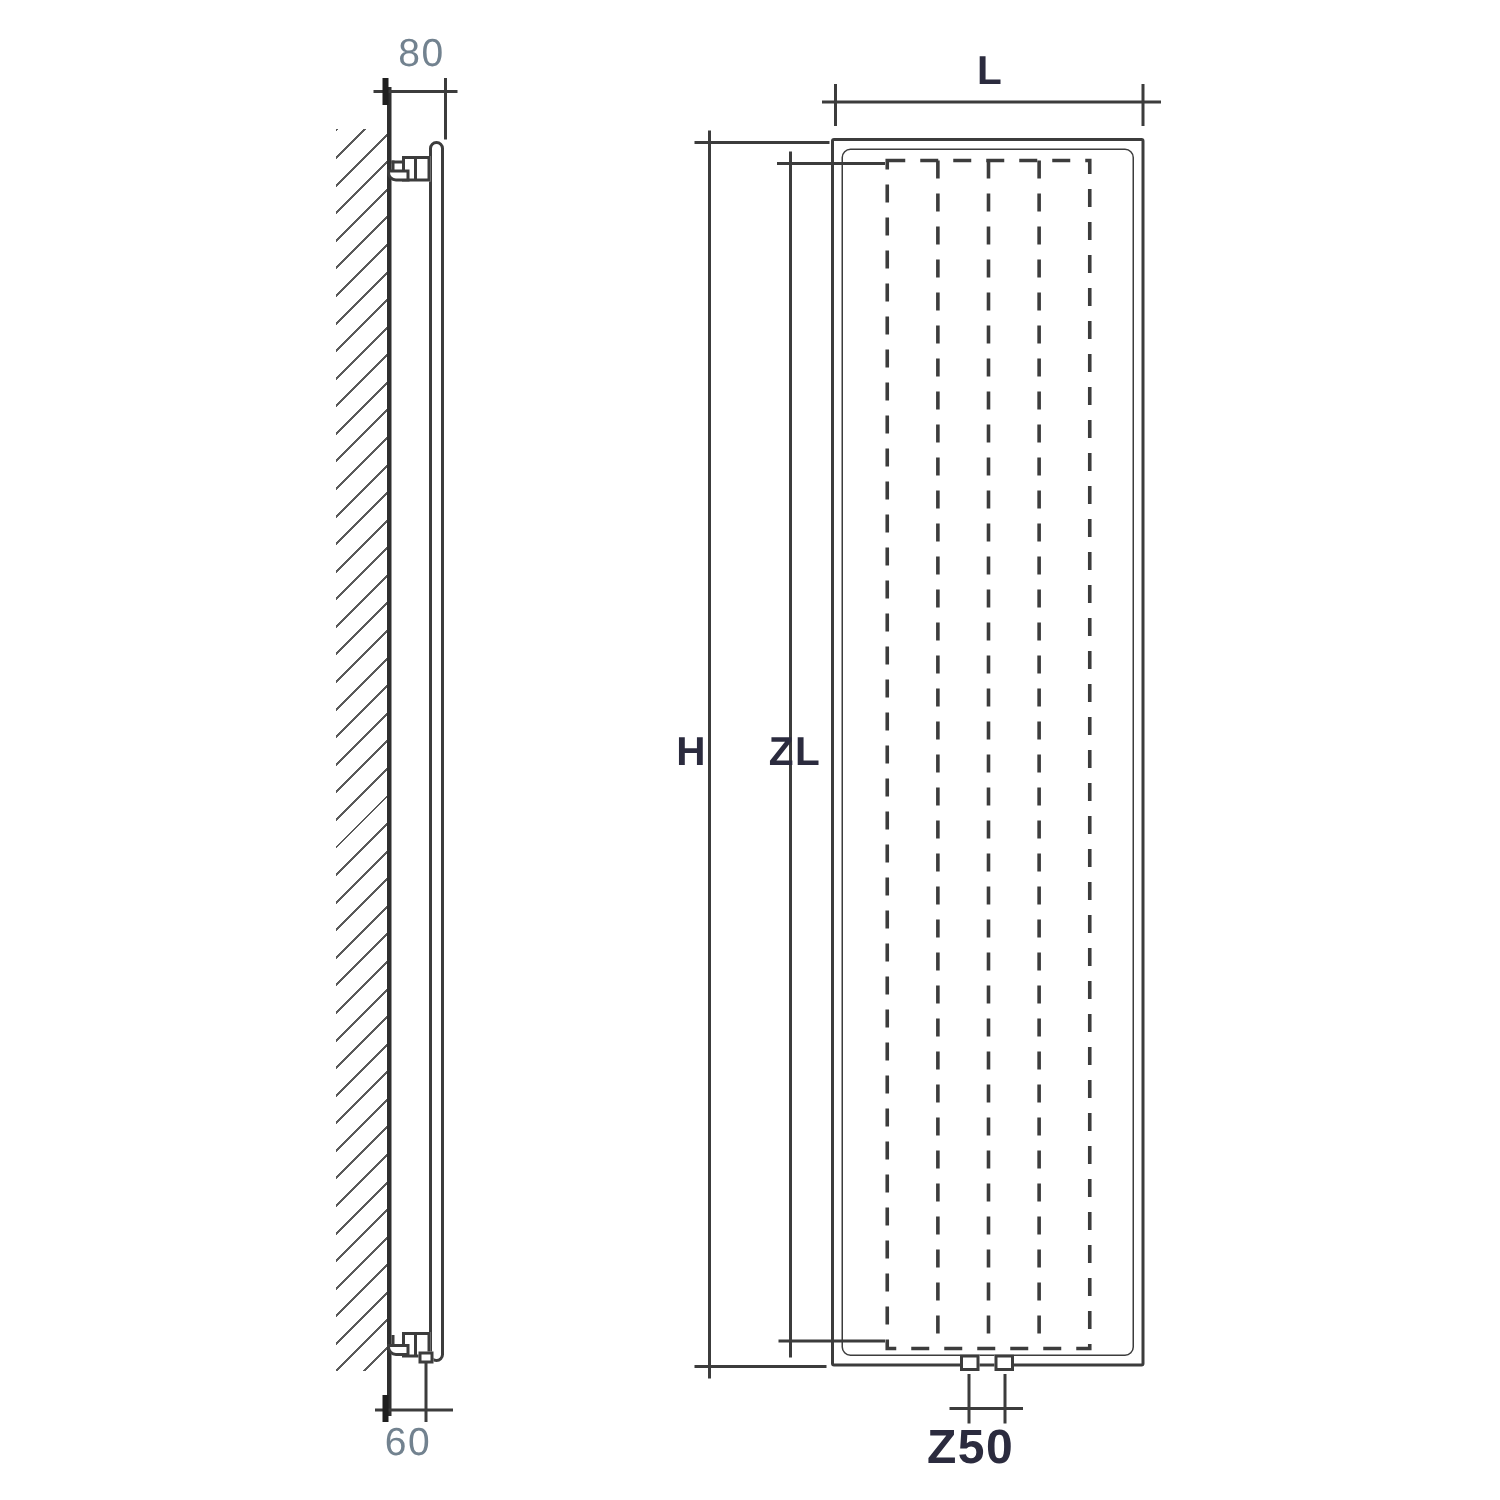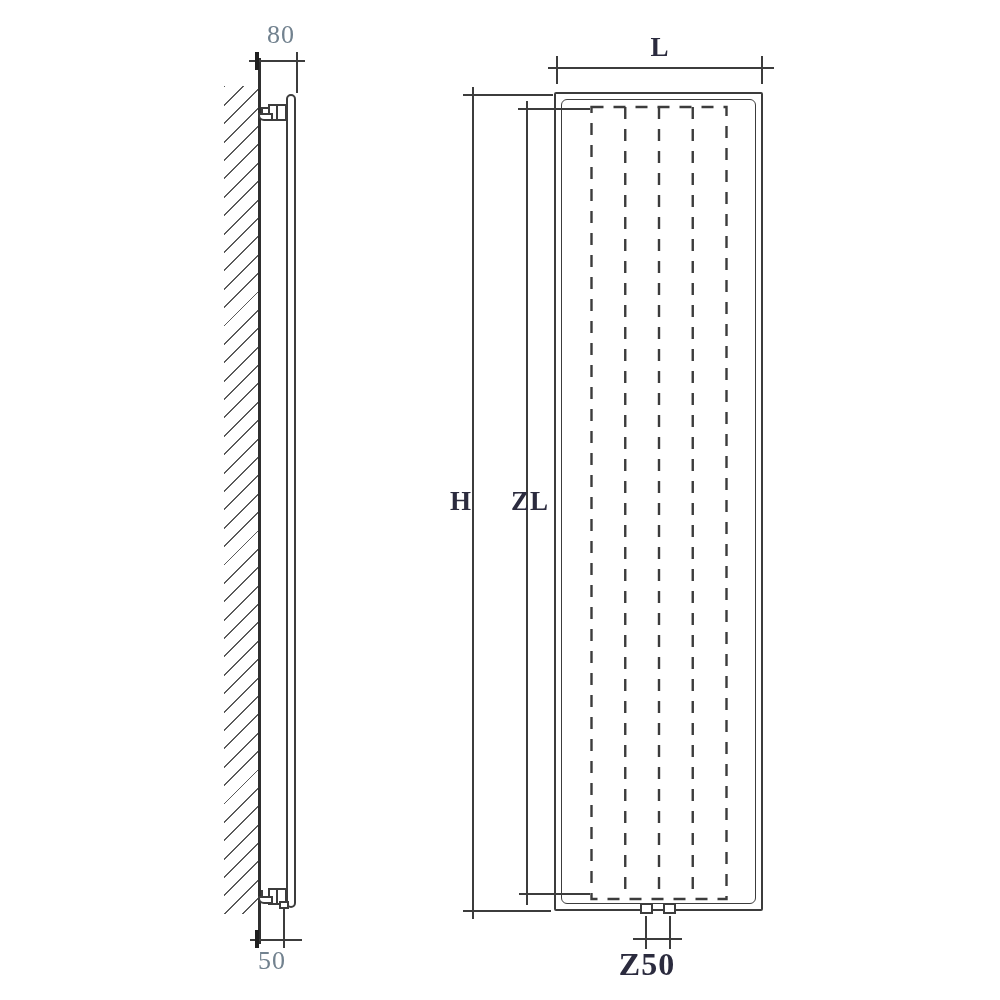--- a/index.html
+++ b/index.html
@@ -1,18 +1,18 @@
 <!DOCTYPE html>
 <html><head>
 <meta charset="utf-8">
 <style>
   html,body{margin:0;padding:0;background:#ffffff;}
   #canvas{
     position:relative;width:1000px;height:1000px;background:#ffffff;overflow:hidden;
-    font-family:Liberation Serif, serif;
+    font-family:Liberation Sans, sans-serif;
     border-radius:18px;
   }
   .ln{position:absolute;background:#3c3c3c;}
   .box{position:absolute;border:2px solid #3c3c3c;background:#ffffff;box-sizing:border-box;}
   .lbl{position:absolute;text-align:center;line-height:1;letter-spacing:1px;}
   .lbl.slate{color:#72828f;font-size:26px;font-weight:500;}
   .lbl.navy{color:#2b2b3e;font-size:27px;font-weight:700;}
   .hatch{
     position:absolute;left:224px;top:86px;width:35px;height:828px;
     background:repeating-linear-gradient(135deg,#5a5a5a 0 1.4px,transparent 1.4px 13px);
@@ -49,21 +49,21 @@
     <div class="box" style="left:268px;top:888px;width:19px;height:17px;"></div>
     <div class="ln" style="left:276px;top:889px;width:1.5px;height:15px;"></div>
     <div class="ln" style="left:261px;top:890px;width:2px;height:10px;"></div>
     <div class="ln" style="left:261px;top:899px;width:9px;height:2px;"></div>
     <div class="box foot" style="left:258px;top:896px;width:15px;height:8px;"></div>
     <div class="box" style="left:279px;top:901px;width:10px;height:8px;"></div>
     <div class="ln" style="left:283px;top:908px;width:2px;height:40px;"></div>
 
     <div class="ln" style="left:250px;top:939px;width:52px;height:2px;"></div>
     <div class="tick-heavy" style="left:255px;top:930px;"></div>
-    <div class="lbl slate" style="left:250px;top:948px;width:44px;">50</div>
+    <div class="lbl slate" style="left:250px;top:948px;width:44px;">60</div>
   </div>
 
   <div>
 
     <div class="box" style="left:554px;top:92px;width:209px;height:819px;border-width:2.5px;border-radius:2px;"></div>
     <div class="box" style="left:561px;top:99px;width:195px;height:805px;border-width:1.5px;border-radius:6px;"></div>
 
     <svg class="dashes" width="148" height="812" viewBox="0 0 148 812">
       <g stroke="#3c3c3c" stroke-width="2.4" fill="none" stroke-dasharray="12 10">
         <rect x="5.5" y="11" width="135" height="792"></rect>

